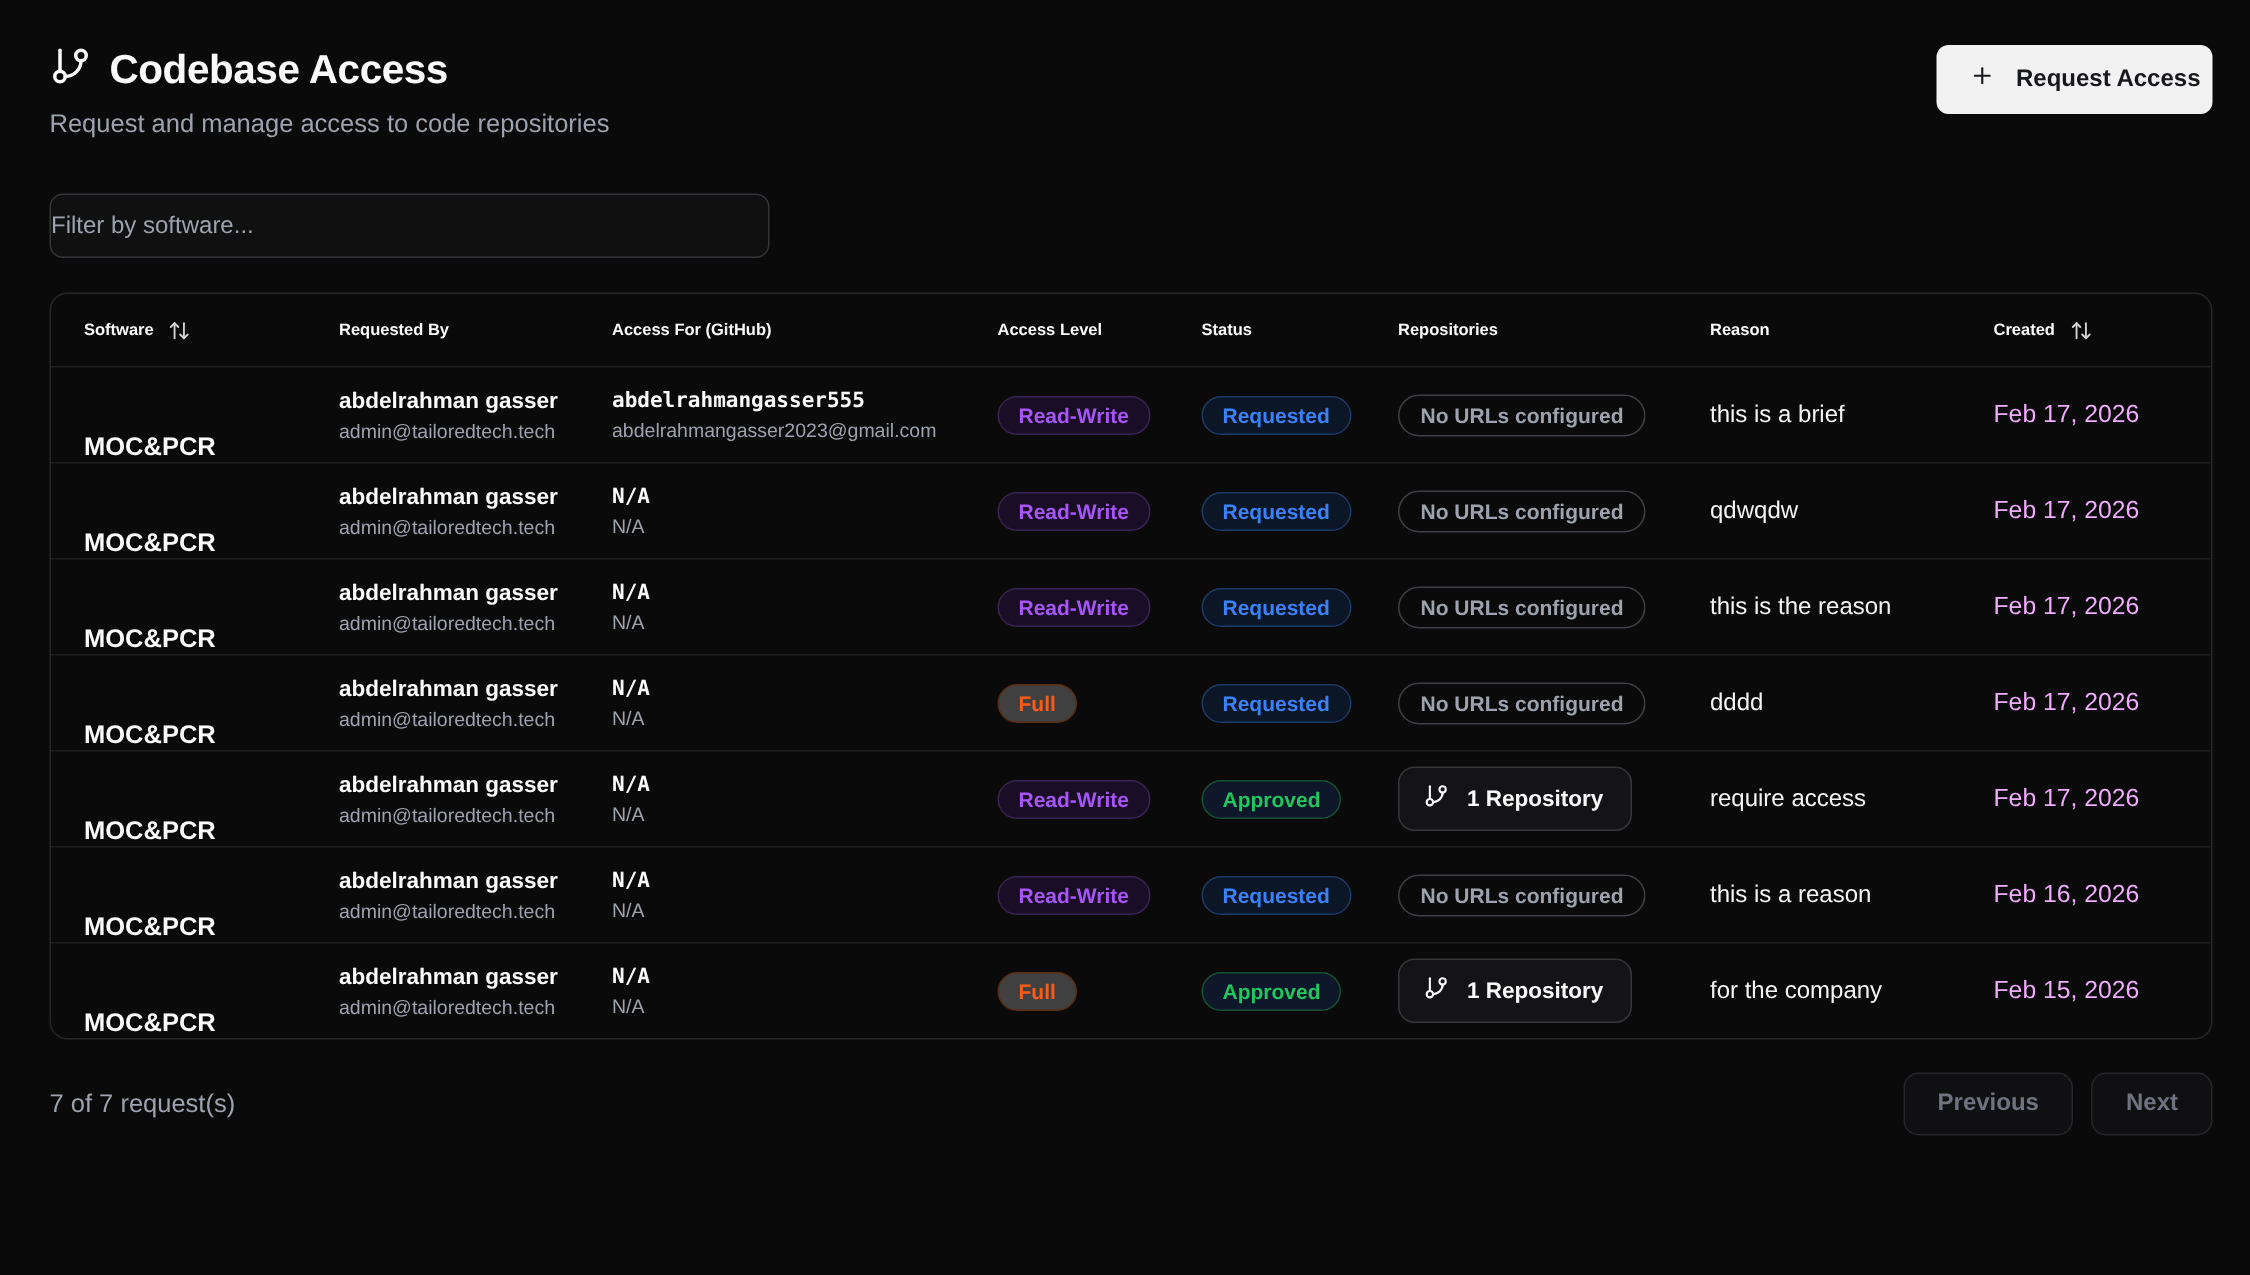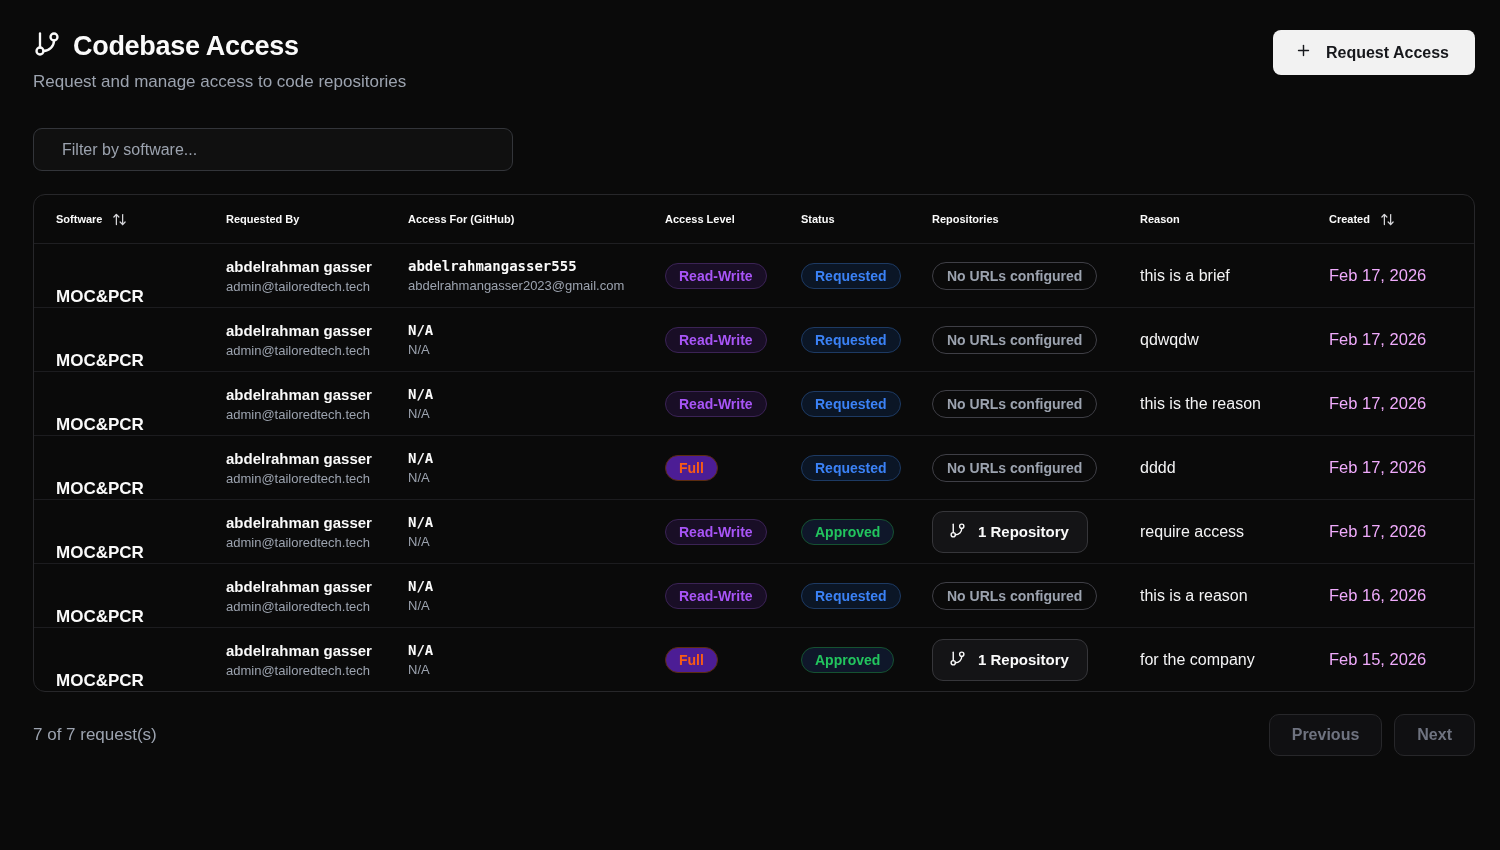--- a/index.html
+++ b/index.html
@@ -16,38 +16,38 @@
   .page-header { display: flex; justify-content: space-between; align-items: flex-start; gap: 35px; }
   .title-row { display: flex; align-items: center; gap: 12px; }
   .title-row svg { width: 28px; height: 28px; stroke: #fafafa; }
   h1 { font-size: 27px; font-weight: 700; letter-spacing: -0.3px; }
   .subtitle { margin-top: 10px; font-size: 17px; color: #9ca3af; }
 
   .request-btn {
     display: flex; align-items: center; gap: 14px;
     background: #f2f2f2; color: #17181c;
     border: none; border-radius: 8px;
-    padding: 12px 26px 12px 22px;
+    padding: 12px 8px 12px 22px;
     font-size: 16px; font-weight: 600;
     font-family: "Liberation Sans", sans-serif;
     cursor: pointer; margin-right: 0;
   }
   .request-btn svg { width: 17px; height: 17px; stroke: #17181c; }
 
   
   .filter-input {
     margin-top: 36px;
     width: 480px; height: 43px;
     background: #101010;
     border: 1px solid #33353a;
     border-radius: 9px;
     color: #e5e5e5;
     font-size: 16px;
     font-family: "Liberation Sans", sans-serif;
-    padding: 0 28px;
+    padding: 0 0;
     outline: none;
   }
   .filter-input::placeholder { color: #9ca3af; }
 
   
   .table-card {
     margin-top: 23px;
     width: 1442px;
     border: 1px solid #27272a;
     border-radius: 12px;
@@ -79,21 +79,21 @@
   
   .badge {
     display: inline-flex; align-items: center;
     border-radius: 999px;
     padding: 5px 13px;
     font-size: 14px; font-weight: 700;
     line-height: 1;
     white-space: nowrap;
   }
   .badge-rw        { color: #a855f7; background: #190e26; border: 1px solid #3b2355; }
-  .badge-full      { color: #f95c16; background: #4c1d95; border: 1px solid #5c2c10; }
+  .badge-full      { color: #f95c16; background: #404040; border: 1px solid #5c2c10; }
   .badge-requested { color: #3b82f6; background: #0b1626; border: 1px solid #1d3a63; }
   .badge-approved  { color: #22c55e; background: #0f172a; border: 1px solid #155232; }
   .badge-nourl     { color: #9ca3af; background: transparent; border: 1px solid #3f3f46; font-weight: 600; padding: 6px 14px; }
 
   .repo-btn {
     display: inline-flex; align-items: center; gap: 12px;
     background: #141416;
     border: 1px solid #36363a;
     border-radius: 11px;
     padding: 10px 18px 10px 16px;

